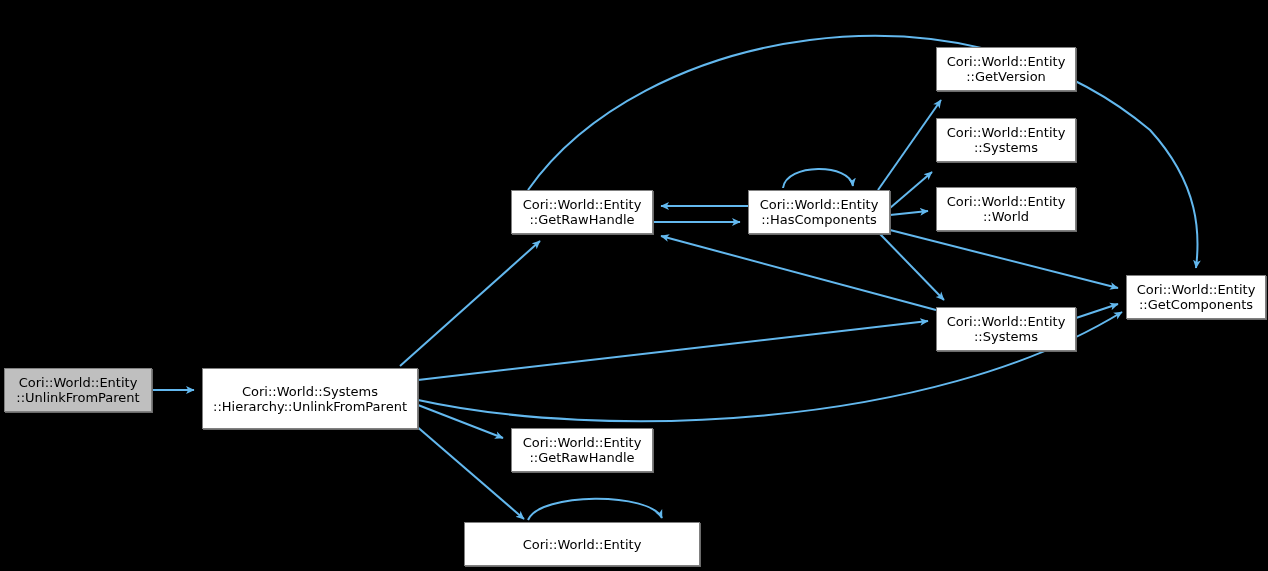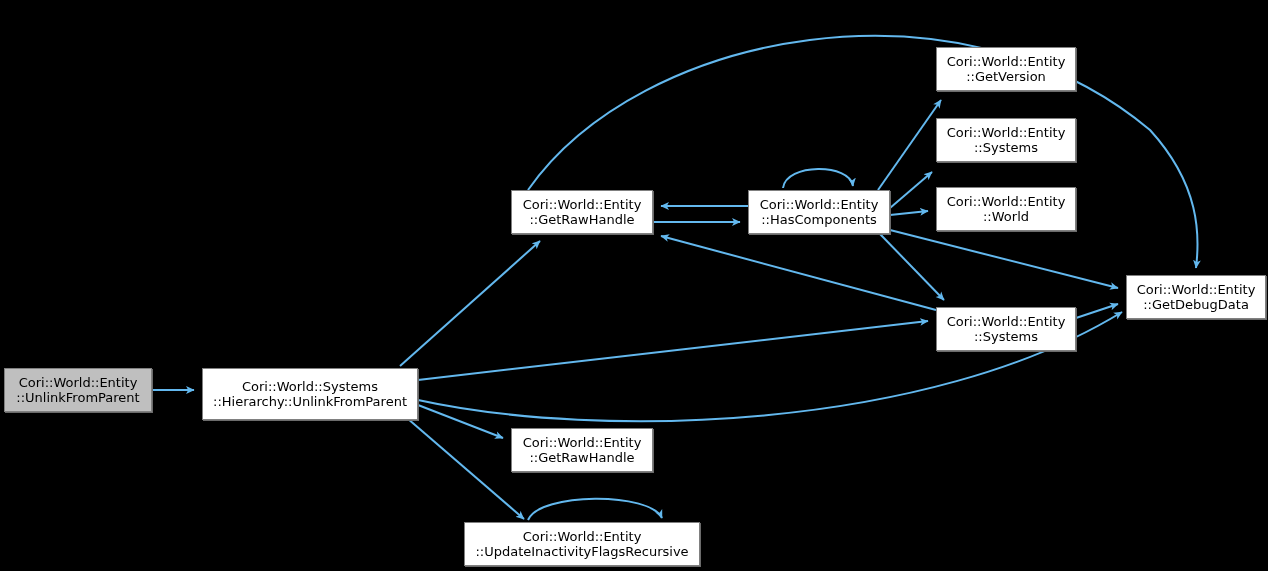--- a/index.html
+++ b/index.html
@@ -44,21 +44,21 @@
       <path d="M1076,318 L1118,304"></path>
       <path d="M528,520 C540,492 650,492 662,518"></path>
     </g>
   </svg>
 
   <div class="node root" style="left:4px;top:368px;width:148px;height:44px;">
     <span class="ln">Cori::World::Entity</span>
     <span class="ln">::UnlinkFromParent</span>
   </div>
 
-  <div class="node" style="left:202px;top:368px;width:216px;height:52px;">
+  <div class="node" style="left:202px;top:368px;width:216px;height:61px;">
     <span class="ln">Cori::World::Systems</span>
     <span class="ln">::Hierarchy::UnlinkFromParent</span>
   </div>
 
   <div class="node" style="left:511px;top:190px;width:142px;height:44px;">
     <span class="ln">Cori::World::Entity</span>
     <span class="ln">::GetRawHandle</span>
   </div>
 
   <div class="node" style="left:748px;top:190px;width:142px;height:44px;">
@@ -76,31 +76,30 @@
     <span class="ln">::Systems</span>
   </div>
 
   <div class="node" style="left:936px;top:187px;width:140px;height:44px;">
     <span class="ln">Cori::World::Entity</span>
     <span class="ln">::World</span>
   </div>
 
   <div class="node" style="left:1126px;top:275px;width:140px;height:44px;">
     <span class="ln">Cori::World::Entity</span>
-    <span class="ln">::GetDebugData</span>
+    <span class="ln">::GetComponents</span>
   </div>
 
   <div class="node" style="left:936px;top:307px;width:140px;height:44px;">
     <span class="ln">Cori::World::Entity</span>
     <span class="ln">::Systems</span>
   </div>
 
   <div class="node" style="left:511px;top:428px;width:142px;height:44px;">
     <span class="ln">Cori::World::Entity</span>
     <span class="ln">::GetRawHandle</span>
   </div>
 
   <div class="node" style="left:464px;top:522px;width:236px;height:44px;">
     <span class="ln">Cori::World::Entity</span>
-    <span class="ln">::UpdateInactivityFlagsRecursive</span>
   </div>
 
 </div>
 
 </body></html>

